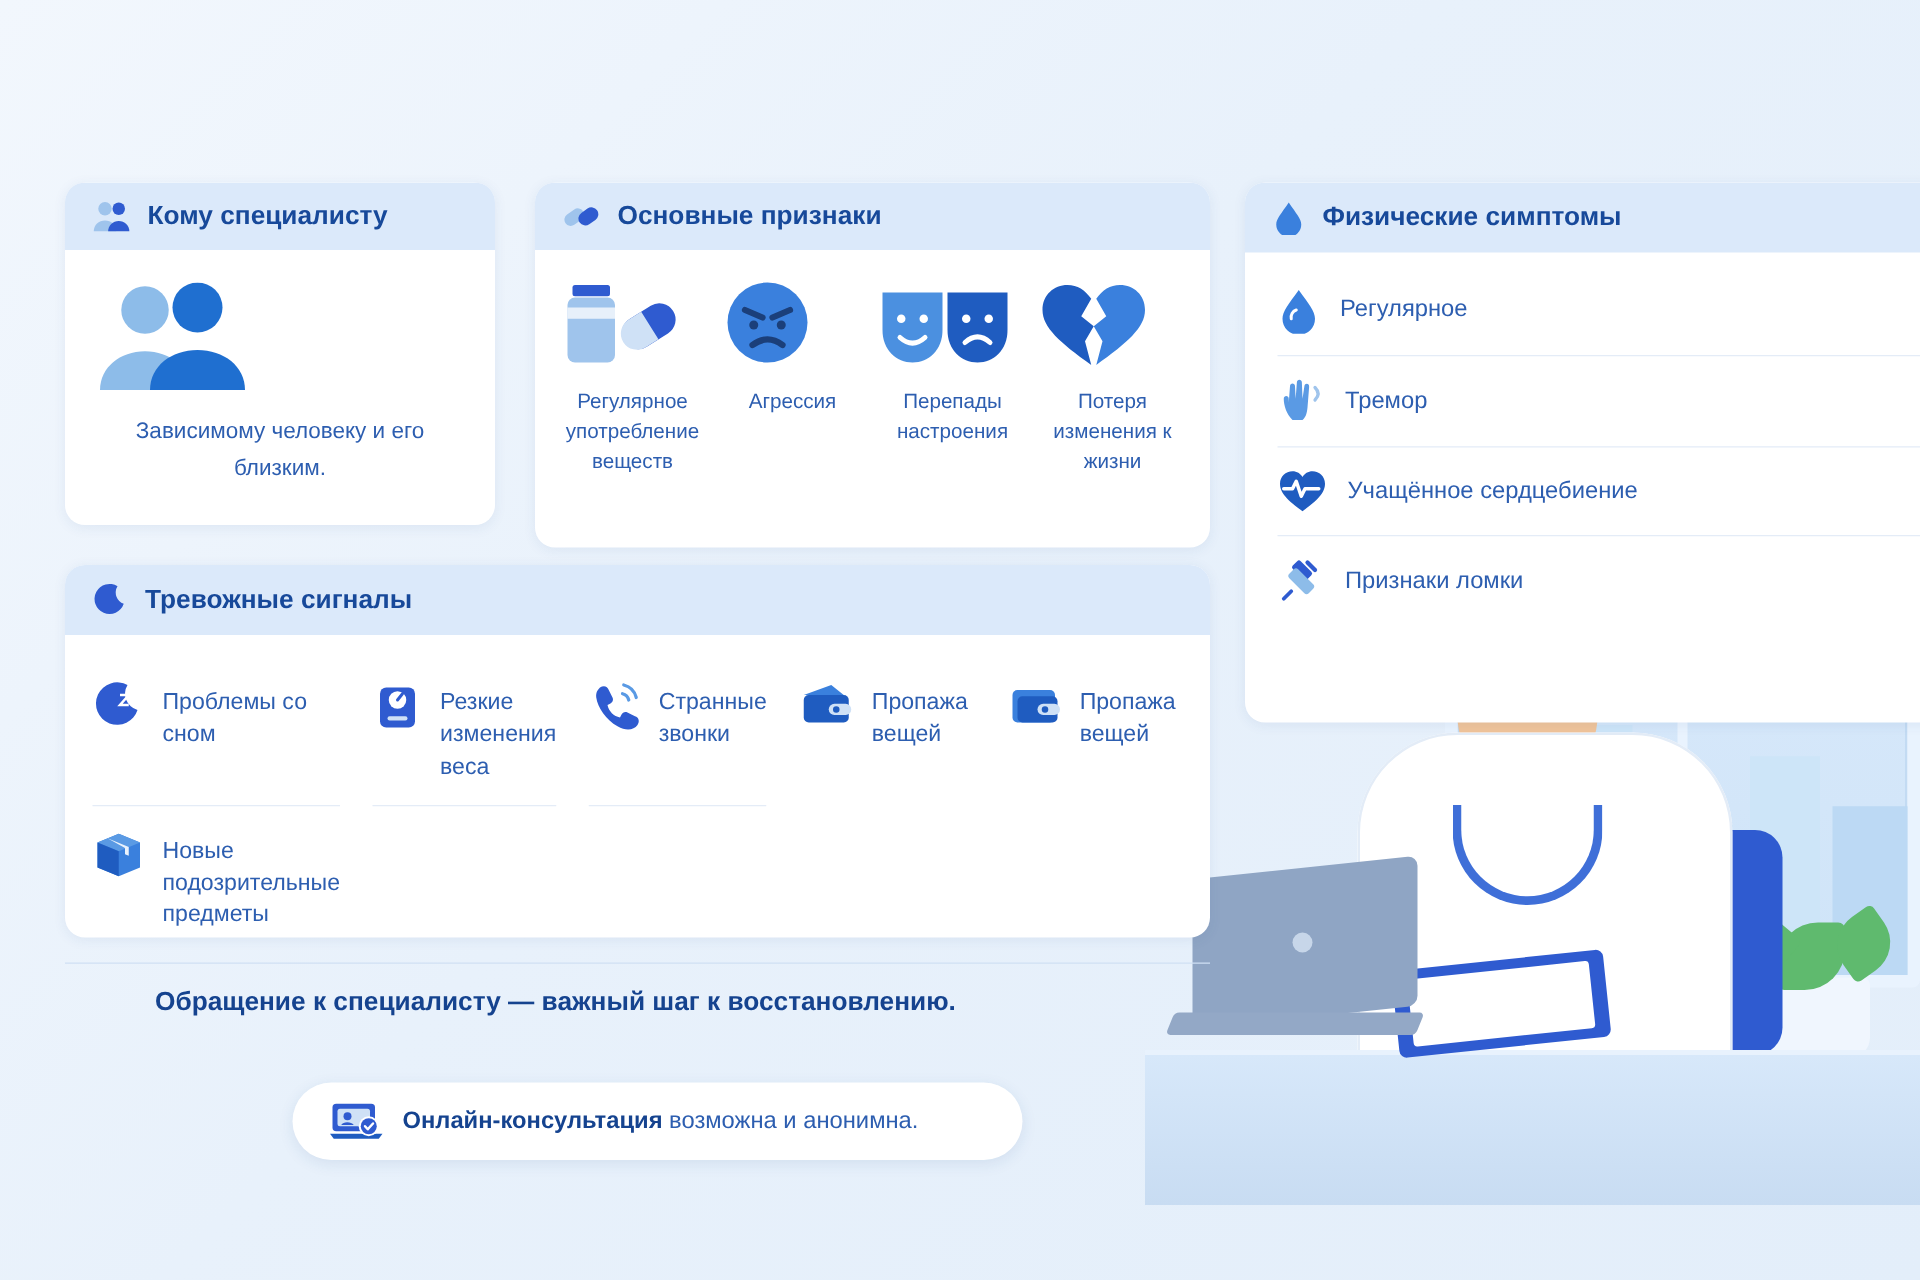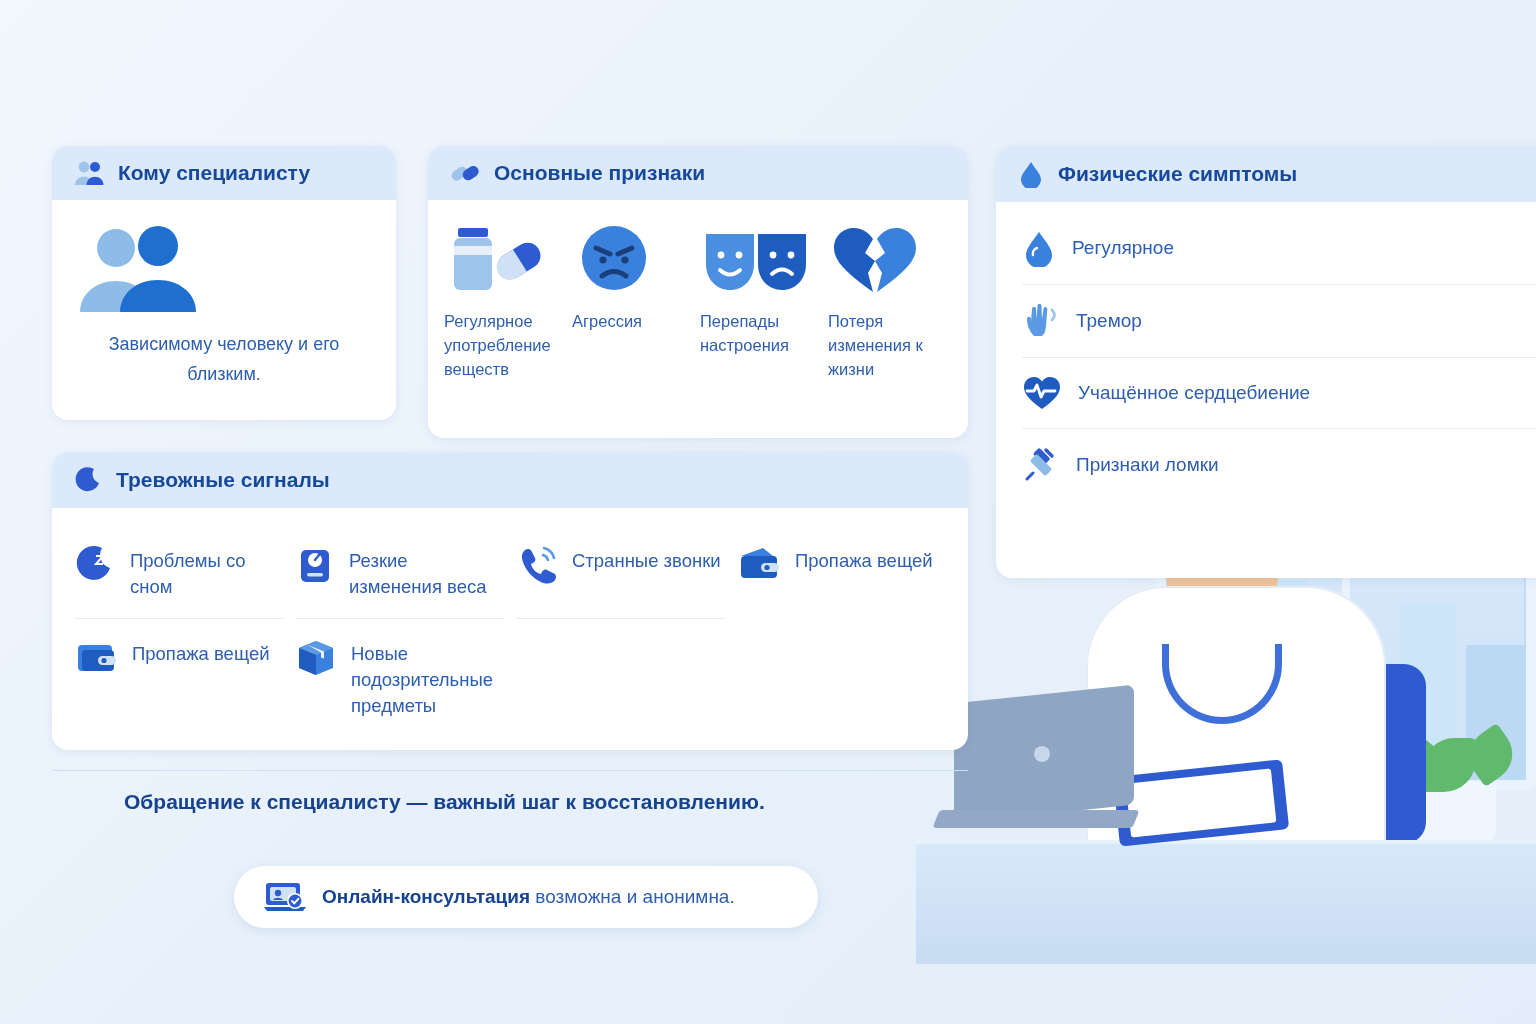--- a/index.html
+++ b/index.html
@@ -62,29 +62,29 @@
 
   #card-who   { left:52px;  top:146px; width:344px; height:274px; }
   #card-signs { left:428px; top:146px; width:540px; height:292px; }
   #card-phys  { left:996px; top:146px; width:588px; height:432px; }
   #card-alert { left:52px;  top:452px; width:916px; height:298px; }
 
   .who-body { padding:26px 20px 0; text-align:center; }
   .who-text { margin-top:18px; font-size:18px; color:#2d5eb0; line-height:1.65; }
 
   .signs-grid { display:flex; padding:22px 16px 0; gap:4px; }
-  .sign { flex:1; text-align:left; }
+  .sign { flex:1; text-align:center; }
   .sign-label { margin-top:14px; font-size:16.5px; color:#2d5eb0; line-height:1.45; }
 
   .phys-body { padding:10px 26px 0; }
   .phys-row { display:flex; align-items:center; gap:16px; padding:17px 0; border-bottom:1px solid #e4ecf7; }
   .phys-row:last-child { border-bottom:none; }
   .phys-label { font-size:19px; color:#2d5eb0; line-height:1.35; }
 
-  .alert-body { padding:18px 22px 0; display:grid; grid-template-columns:1fr 1fr 1fr 1fr; column-gap:12px; }
+  .alert-body { padding:18px 22px 0; display:grid; grid-template-columns:1fr 1fr 1fr 1fr 1fr; column-gap:26px; }
   .alert-cell { display:flex; align-items:flex-start; gap:14px; padding:18px 0; border-bottom:1px solid #e4ecf7; min-height:76px; }
   .alert-cell.last-row { border-bottom:none; }
   .alert-label { font-size:18.5px; color:#2d5eb0; line-height:1.4; padding-top:4px; }
 
   .footline { position:absolute; left:52px; top:770px; width:916px; border-top:1px solid #cfe0f3; }
   .footer-note { position:absolute; left:124px; top:790px; font-size:21px; font-weight:700; color:#15438f; }
 
   .pill {
     position:absolute; left:234px; top:866px; width:584px; height:62px;
     background:#ffffff; border-radius:31px; box-shadow:0 3px 12px rgba(32,74,134,.10);

